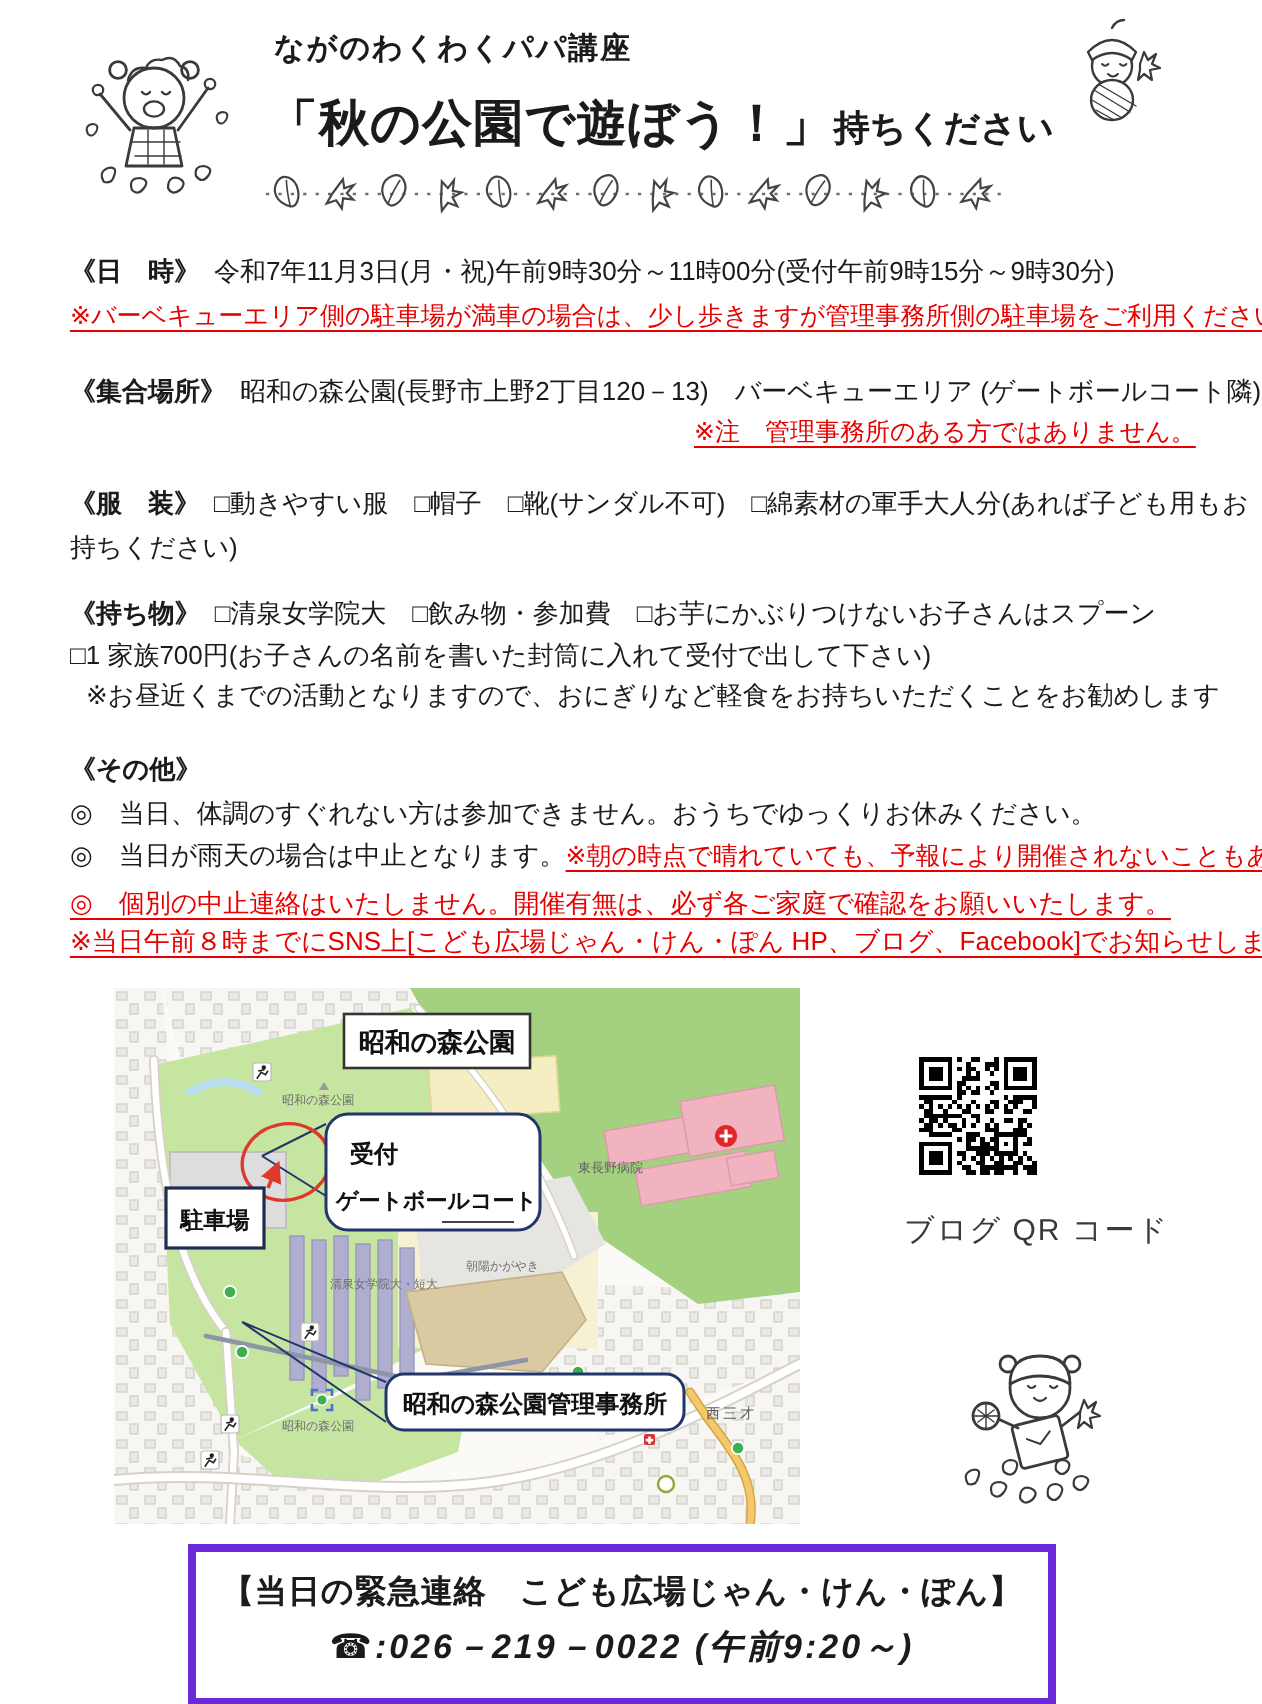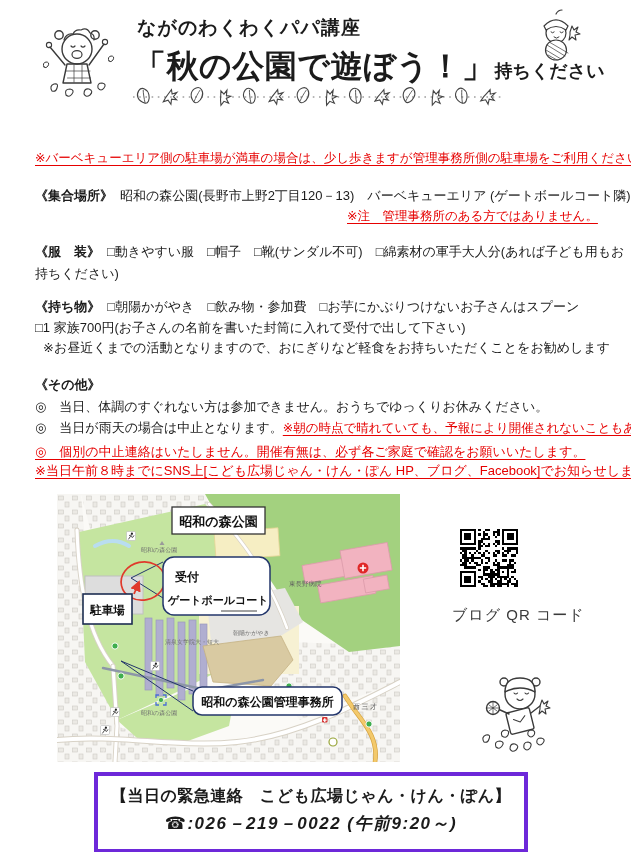--- a/index.html
+++ b/index.html
@@ -3,22 +3,22 @@
 <meta charset="utf-8">
 <style>
   html,body{margin:0;padding:0;background:#ffffff;}
   .page{position:relative;width:631px;height:852px;background:#fff;overflow:hidden;
         font-family:"Liberation Sans","DejaVu Sans",sans-serif;color:#1b1b1b;}
   .abs{position:absolute;}
   .body-line{font-size:13px;line-height:1.25;white-space:nowrap;}
   .seclabel{font-weight:700;margin-right:7px;}
   .red{color:#e60000;text-decoration:underline;text-underline-offset:3px;text-decoration-thickness:1.2px;}
   .rednote{font-size:12.5px;}
-  .course-title{font-size:19px;font-weight:700;letter-spacing:1px;}
-  .main-title-bold{font-size:32px;font-weight:800;letter-spacing:0.5px;}
+  .course-title{font-size:15px;font-weight:700;letter-spacing:1px;}
+  .main-title-bold{font-size:25px;font-weight:800;letter-spacing:0.5px;}
   .main-title-suffix{font-size:18px;font-weight:700;}
   .qr-caption{font-size:15px;color:#3a3a3a;letter-spacing:1px;}
   .footer-box{border:4px solid #6d28d9;text-align:center;width:426px;height:73px;}
   .footer-l1{font-size:16px;font-weight:700;margin-top:10px;letter-spacing:0.5px;}
   .footer-l2{font-size:17px;font-weight:700;margin-top:5px;letter-spacing:1.5px;font-style:italic;}
   svg text{font-family:"Liberation Sans","DejaVu Sans",sans-serif;}
 </style>
 </head>
 <body>
 
@@ -80,34 +80,37 @@
       <circle cx="22" cy="25" r="10"></circle>
       <path d="M10,18 Q22,6 34,18 L32,22 Q22,15 12,22 Z"></path>
       <path d="M17,24 q1.6,1.8 3.2,0 M26,24 q1.6,1.8 3.2,0" fill="none" stroke-width="1"></path>
       <path d="M20,29 q2.5,2.5 5,0" fill="none" stroke-width="1"></path>
       <ellipse cx="22" cy="42" rx="10.5" ry="10"></ellipse>
       <path d="M13,37 L31,48 M16,34.5 L34,45 M12,42 L27,51 M14,47 L23,52" stroke-width="0.7" fill="none"></path>
       <path d="M36,24 l2,-6 l2,4 l4,-3 l-2,5 l4,2 l-5,1 l1,5 l-4,-3 l-3,3 l1,-5 z" fill="none" stroke-width="1.1"></path>
     </g>
   </svg>
 
+  <div class="abs body-line" style="left:35px;top:128px;">
+    <span class="seclabel">《日　時》</span><span>令和7年11月3日(月・祝)午前9時30分～11時00分(受付午前9時15分～9時30分)</span>
+  </div>
   <div class="abs body-line red rednote" style="left:35px;top:151px;">※バーベキューエリア側の駐車場が満車の場合は、少し歩きますが管理事務所側の駐車場をご利用ください。</div>
 
   <div class="abs body-line" style="left:35px;top:188px;">
     <span class="seclabel">《集合場所》</span><span>昭和の森公園(長野市上野2丁目120－13)　バーベキューエリア (ゲートボールコート隣)</span>
   </div>
   <div class="abs body-line red rednote" style="left:347px;top:209px;">※注　管理事務所のある方ではありません。</div>
 
   <div class="abs body-line" style="left:35px;top:244px;">
     <span class="seclabel">《服　装》</span><span>□動きやすい服　□帽子　□靴(サンダル不可)　□綿素材の軍手大人分(あれば子ども用もお</span>
   </div>
   <div class="abs body-line" style="left:35px;top:266px;">持ちください)</div>
 
   <div class="abs body-line" style="left:35px;top:299px;">
-    <span class="seclabel">《持ち物》</span><span>□朝陽かがやき　□飲み物・参加費　□お芋にかぶりつけないお子さんはスプーン</span>
+    <span class="seclabel">《持ち物》</span><span>□清泉女学院大　□飲み物・参加費　□お芋にかぶりつけないお子さんはスプーン</span>
   </div>
   <div class="abs body-line" style="left:35px;top:320px;">□1 家族700円(お子さんの名前を書いた封筒に入れて受付で出して下さい)</div>
   <div class="abs body-line" style="left:43px;top:340px;">※お昼近くまでの活動となりますので、おにぎりなど軽食をお持ちいただくことをお勧めします</div>
 
   <div class="abs body-line" style="left:35px;top:377px;font-weight:700;">《その他》</div>
   <div class="abs body-line" style="left:35px;top:399px;">◎　当日、体調のすぐれない方は参加できません。おうちでゆっくりお休みください。</div>
   <div class="abs body-line" style="left:35px;top:420px;">
     <span>◎　当日が雨天の場合は中止となります。</span><span class="red rednote">※朝の時点で晴れていても、予報により開催されないこともあります。</span>
   </div>
   <div class="abs body-line red" style="left:35px;top:444px;">◎　個別の中止連絡はいたしません。開催有無は、必ず各ご家庭で確認をお願いいたします。</div>

